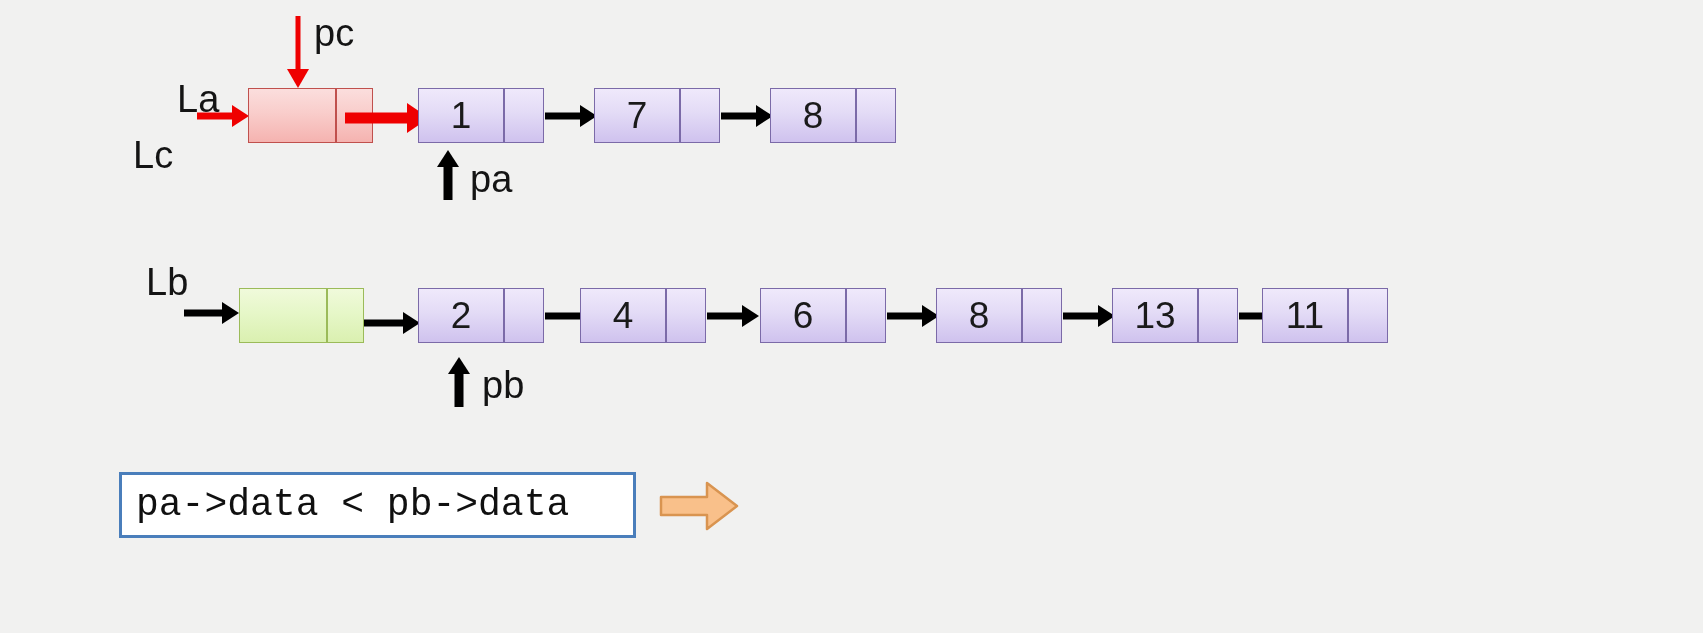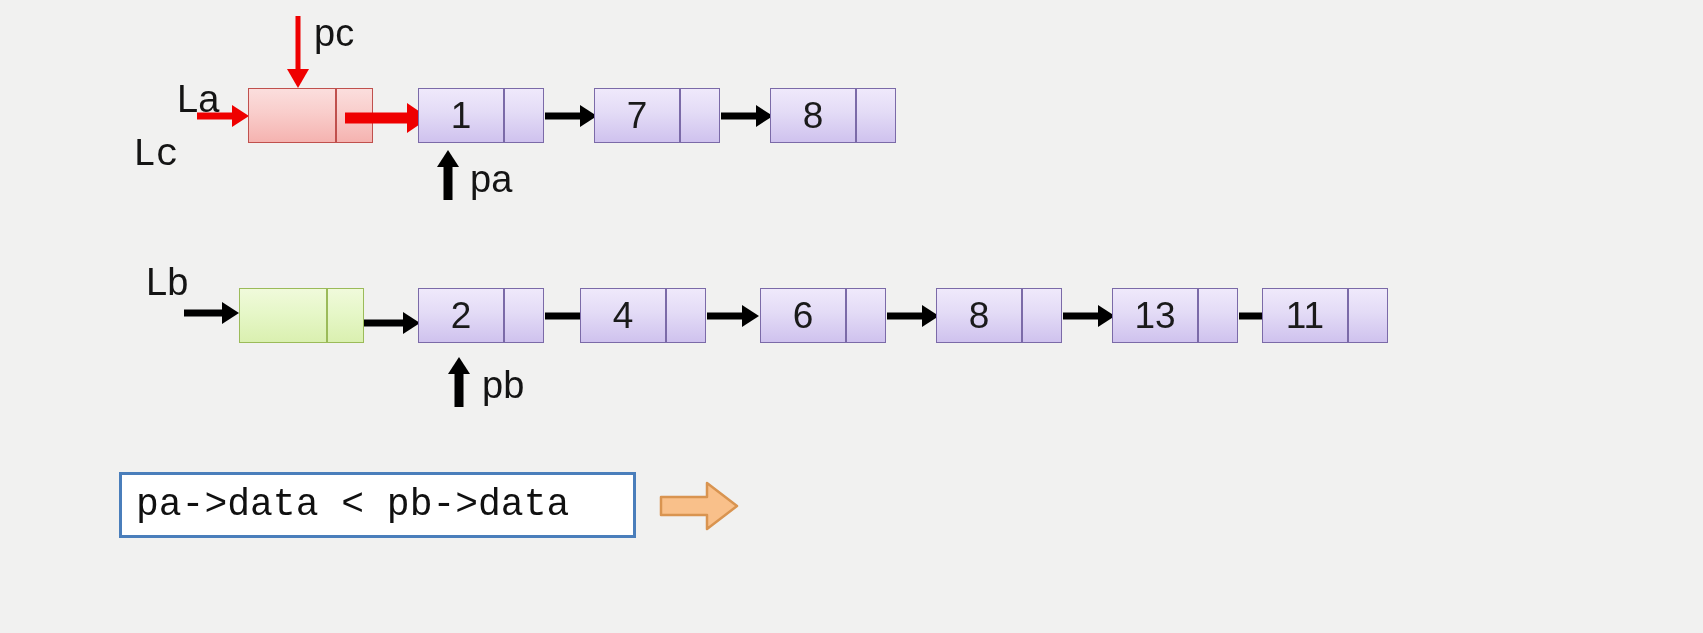--- a/index.html
+++ b/index.html
@@ -164,21 +164,21 @@
 
 <div id="stage">
 
   <div class="label" style="left:314px; top:14px;">pc</div>
   <div class="varrow-down" style="left:287px; top:16px; height:72px;">
     <div class="shaft" style="height:56px;"></div>
     <div class="headtip"></div>
   </div>
 
   <div class="label" style="left:133px; top:80px;margin-left:44px;">La</div>
-  <div class="label" style="left:133px; top:136px;font-family:Liberation Mono, monospace;">Lc</div>
+  <div class="label" style="left:133px; top:136px;">Lc</div>
 
   <div class="harrow red" style="left:197px; top:105px; width:52px;">
     <div class="shaft" style="width:36px;"></div>
     <div class="headtip"></div>
   </div>
 
   <div class="node head-red" style="left:248px; top:88px;">
     <div class="cell data"></div>
     <div class="cell next"></div>
   </div>

